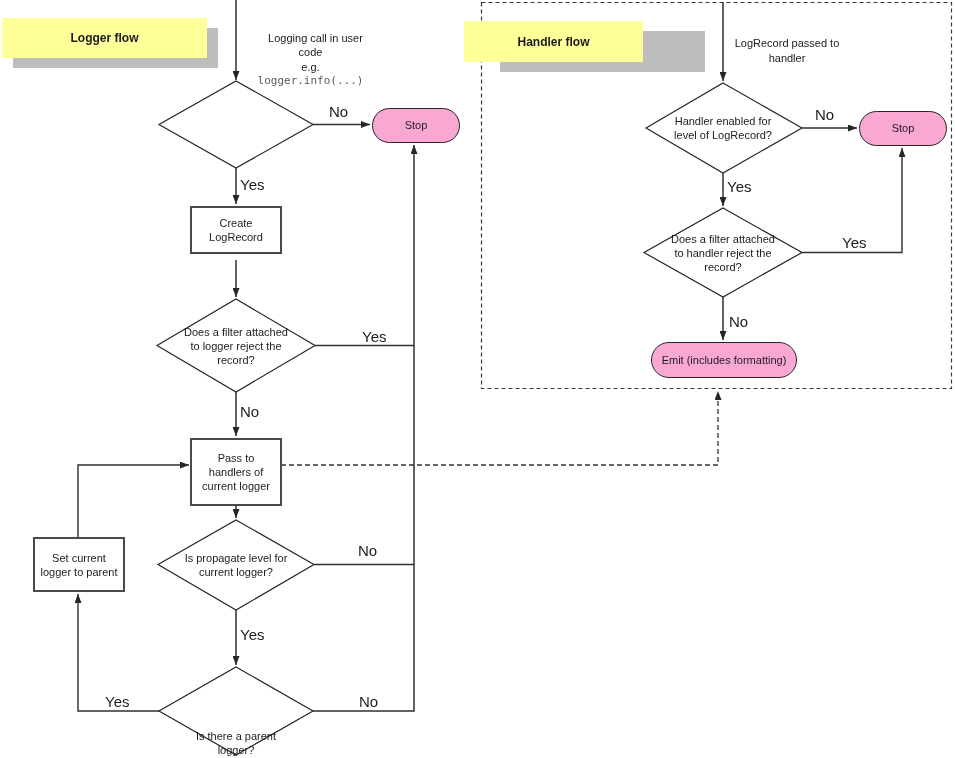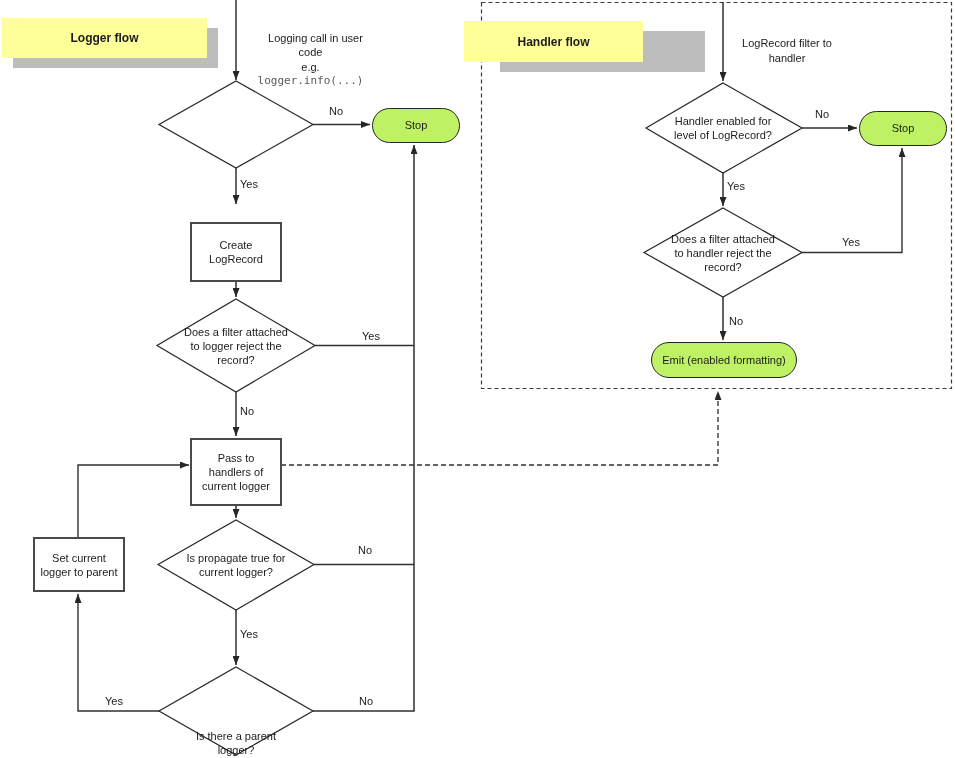--- a/index.html
+++ b/index.html
@@ -24,26 +24,26 @@
     font-size:11px;line-height:14px;
   }
   .box{
     position:absolute;box-sizing:border-box;background:#fff;
     border:2px solid #4a4a4a;
     display:flex;align-items:center;justify-content:center;
     text-align:center;white-space:pre-line;
     font-size:11px;line-height:14px;
   }
   .pill{
-    position:absolute;box-sizing:border-box;background:#bef264;
+    position:absolute;box-sizing:border-box;background:#f9a8d4;
     border:1.5px solid #262626;border-radius:18px;
     display:flex;align-items:center;justify-content:center;
     text-align:center;font-size:11px;line-height:13px;white-space:pre-line;
   }
-  .edge-label{position:absolute;font-size:11px;line-height:13px;white-space:nowrap;}
+  .edge-label{position:absolute;font-size:15px;line-height:13px;white-space:nowrap;}
   .entry-caption{
     position:absolute;text-align:center;white-space:pre-line;
     font-size:11px;line-height:14.5px;
   }
   .mono{
     display:block;font-family:"DejaVu Sans Mono","Liberation Mono",monospace;
     font-size:11px;color:#595959;letter-spacing:0;
   }
 </style>
 </head>
@@ -101,53 +101,53 @@
   <div class="entry-caption" style="left:243px;top:16px;width:135px;">
     <span style="white-space:pre-line;margin-left:10px;">Logging call in user
 code
 e.g.</span>
     <span class="mono">logger.info(...)</span>
   </div>
 
   <div class="node-label" style="left:156px;top:317px;width:160px;height:57px;">Does a filter attached
 to logger reject the
 record?</div>
-  <div class="node-label" style="left:156px;top:537px;width:160px;height:56px;">Is propagate true for
+  <div class="node-label" style="left:156px;top:537px;width:160px;height:56px;">Is propagate level for
 current logger?</div>
   <div class="node-label" style="left:161px;top:722px;width:150px;height:42px;">Is there a parent
 logger?</div>
 
   <div class="pill" style="left:372px;top:108px;width:88px;height:35px;">Stop</div>
-  <div class="box" style="left:190px;top:206px;width:92px;height:60px;margin-top:16px;">Create
+  <div class="box" style="left:190px;top:206px;width:92px;height:48px;">Create
 LogRecord</div>
   <div class="box" style="left:190px;top:438px;width:92px;height:68px;">Pass to
 handlers of
 current logger</div>
   <div class="box" style="left:33px;top:537px;width:92px;height:55px;">Set current
 logger to parent</div>
 
   <div class="edge-label" style="left:329px;top:105px;">No</div>
   <div class="edge-label" style="left:240px;top:178px;">Yes</div>
   <div class="edge-label" style="left:362px;top:330px;">Yes</div>
   <div class="edge-label" style="left:240px;top:405px;">No</div>
   <div class="edge-label" style="left:358px;top:544px;">No</div>
   <div class="edge-label" style="left:240px;top:628px;">Yes</div>
   <div class="edge-label" style="left:105px;top:695px;">Yes</div>
   <div class="edge-label" style="left:359px;top:695px;">No</div>
 
-  <div class="entry-caption" style="left:726px;top:36px;width:122px;">LogRecord filter to
+  <div class="entry-caption" style="left:726px;top:36px;width:122px;">LogRecord passed to
 handler</div>
 
   <div class="node-label" style="left:648px;top:100px;width:150px;height:56px;">Handler enabled for
 level of LogRecord?</div>
   <div class="node-label" style="left:643px;top:224px;width:160px;height:57px;">Does a filter attached
 to handler reject the
 record?</div>
 
   <div class="pill" style="left:859px;top:111px;width:88px;height:35px;">Stop</div>
-  <div class="pill" style="left:651px;top:342px;width:146px;height:36px;border-radius:19px;">Emit (enabled formatting)</div>
+  <div class="pill" style="left:651px;top:342px;width:146px;height:36px;border-radius:19px;">Emit (includes formatting)</div>
 
   <div class="edge-label" style="left:815px;top:108px;">No</div>
   <div class="edge-label" style="left:727px;top:180px;">Yes</div>
   <div class="edge-label" style="left:842px;top:236px;">Yes</div>
   <div class="edge-label" style="left:729px;top:315px;">No</div>
 
 </div>
 
 </body></html>

